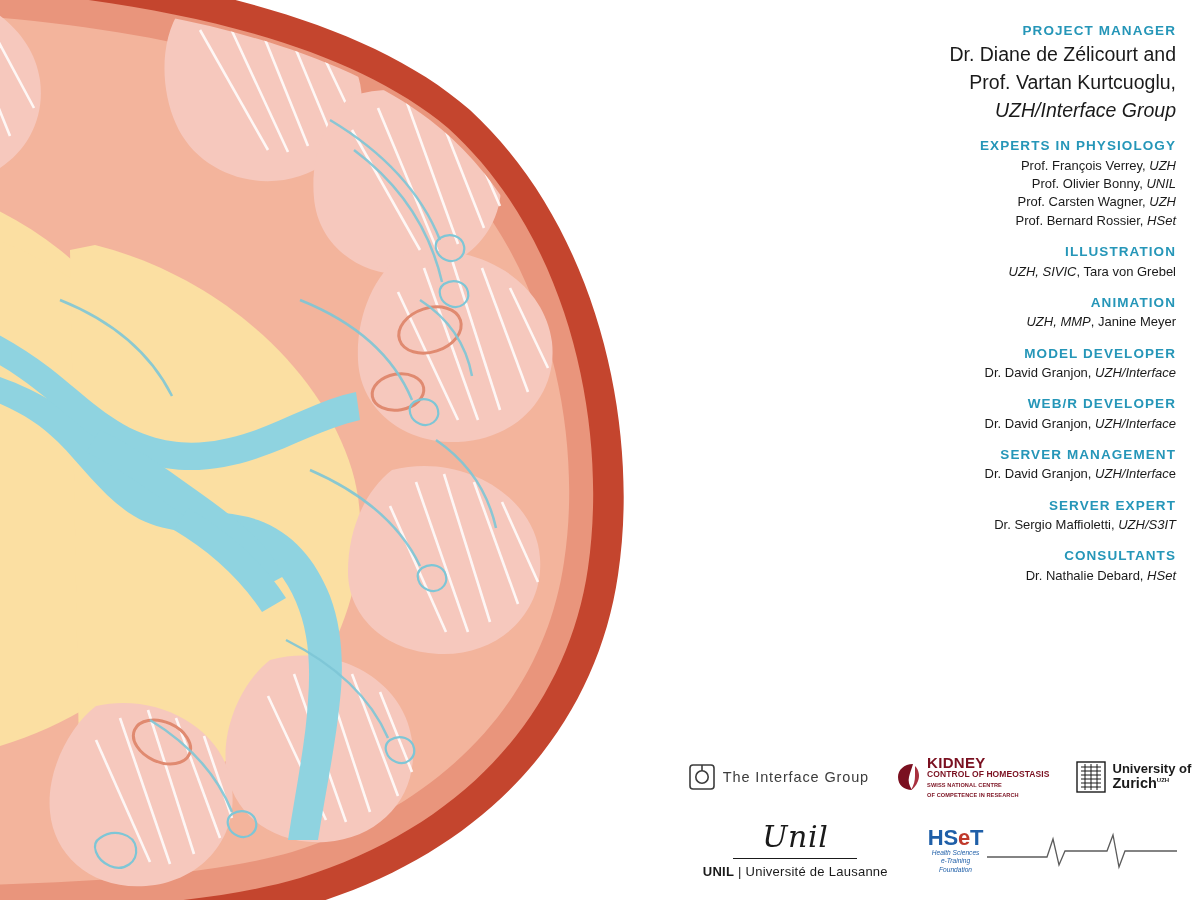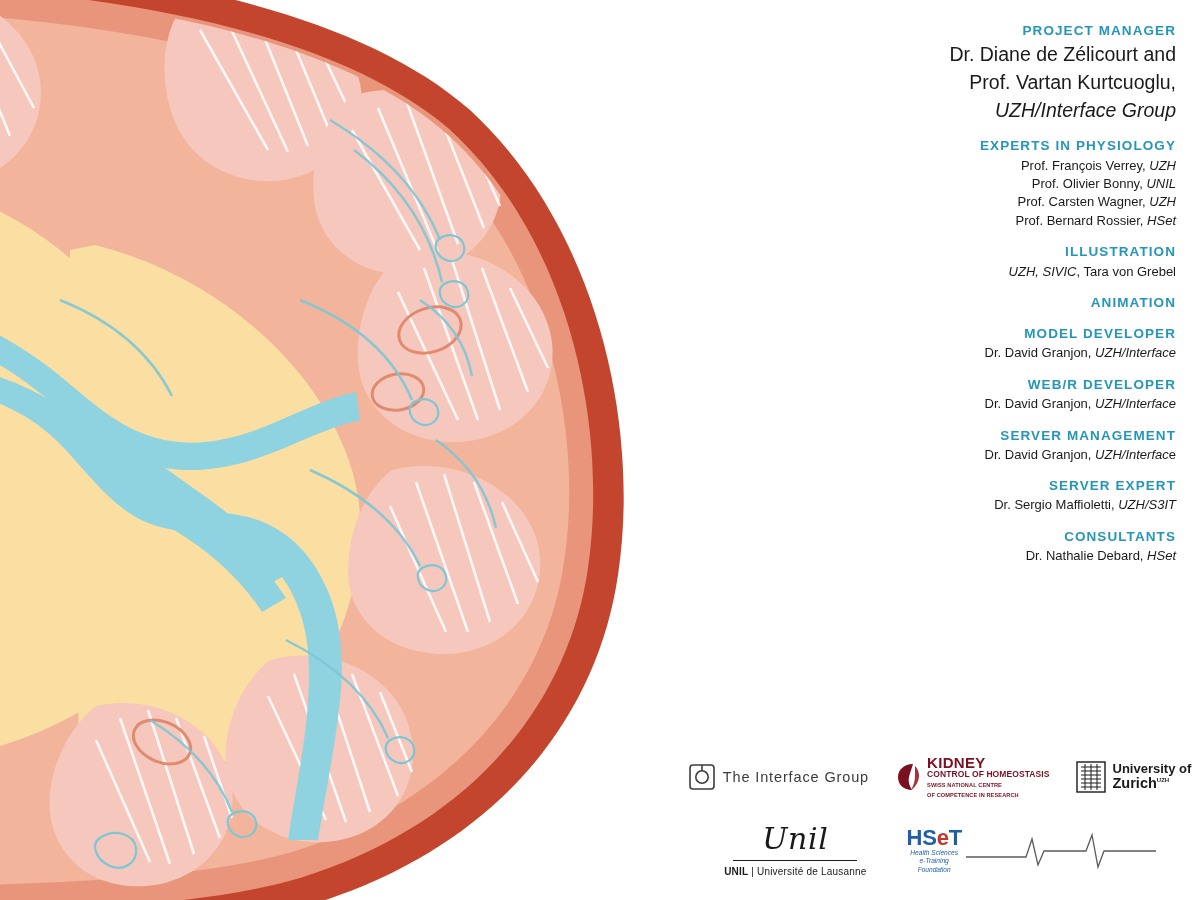--- a/index.html
+++ b/index.html
@@ -112,21 +112,21 @@
     font-style: italic;
     font-size: 30px;
     color: #1a1a1a;
     letter-spacing: 0.02em;
     line-height: 1;
   }
   .logo-unil .unil-rule {
     width: 124px; height: 1px; background: #1a1a1a; margin: 4px 0 3px 0;
   }
   .logo-unil .unil-sub {
-    font-size: 10px; color: #1a1a1a; letter-spacing: 0.02em;
+    font-size: 13px; color: #1a1a1a; letter-spacing: 0.02em;
   }
   .logo-unil .unil-sub b { font-weight: bold; }
 
   
   .logo-hset { gap: 4px; align-items: center; }
   .logo-hset .hset-text { text-align: center; line-height: 1.05; }
   .logo-hset .h-title {
     font-size: 22px; font-weight: bold; color: #1f5fa8; letter-spacing: -0.01em;
   }
   .logo-hset .h-title .t-red { color: #c0392b; }
@@ -301,20 +301,21 @@
         <div class="credit-line"><span>Prof. Olivier Bonny, </span><span class="em">UNIL</span></div>
         <div class="credit-line"><span>Prof. Carsten Wagner, </span><span class="em">UZH</span></div>
         <div class="credit-line"><span>Prof. Bernard Rossier, </span><span class="em">HSet</span></div>
       </div>
       <div class="credit-block">
         <div class="credit-role">ILLUSTRATION</div>
         <div class="credit-line"><span class="em">UZH, SIVIC</span><span>, Tara von Grebel</span></div>
       </div>
       <div class="credit-block">
         <div class="credit-role">ANIMATION</div>
+        <div class="credit-line"><span class="em">UZH, MMP</span><span>, Janine Meyer</span></div>
       </div>
       <div class="credit-block">
         <div class="credit-role">MODEL DEVELOPER</div>
         <div class="credit-line"><span>Dr. David Granjon, </span><span class="em">UZH/Interface</span></div>
       </div>
       <div class="credit-block">
         <div class="credit-role">WEB/R DEVELOPER</div>
         <div class="credit-line"><span>Dr. David Granjon, </span><span class="em">UZH/Interface</span></div>
       </div>
       <div class="credit-block">

